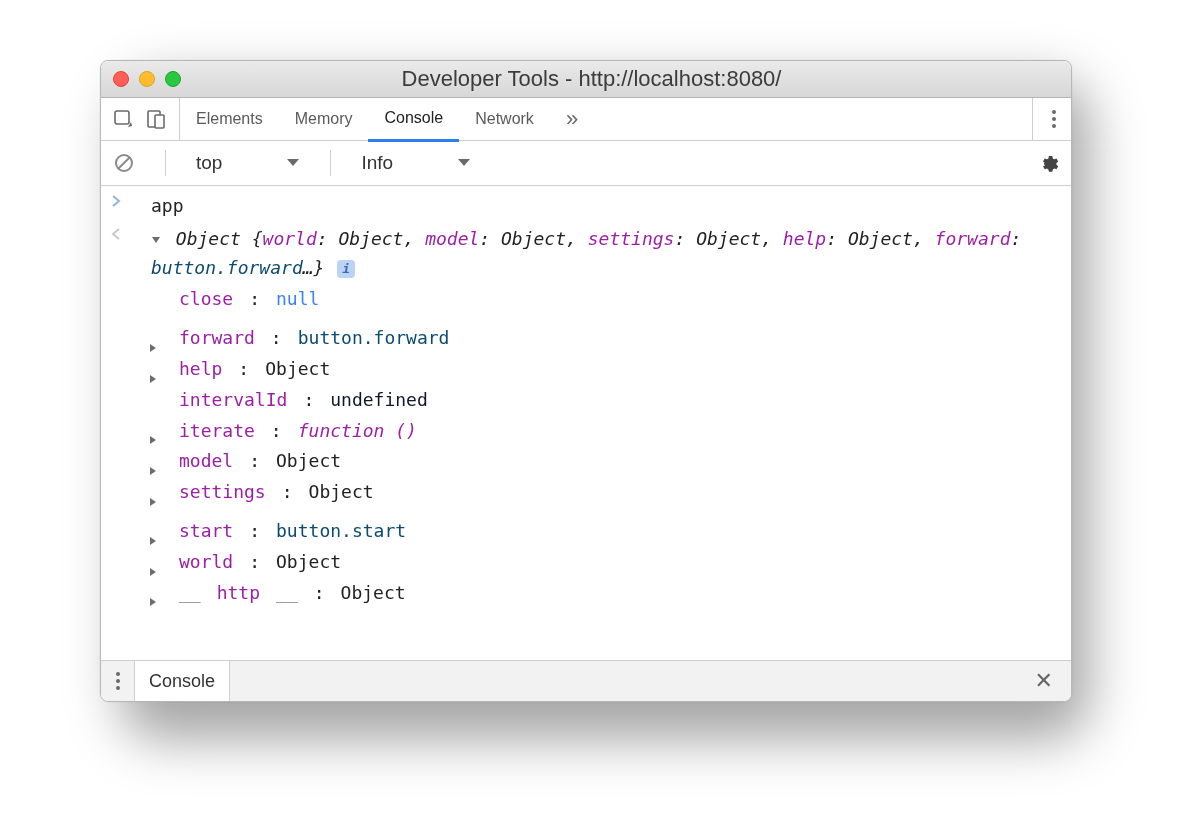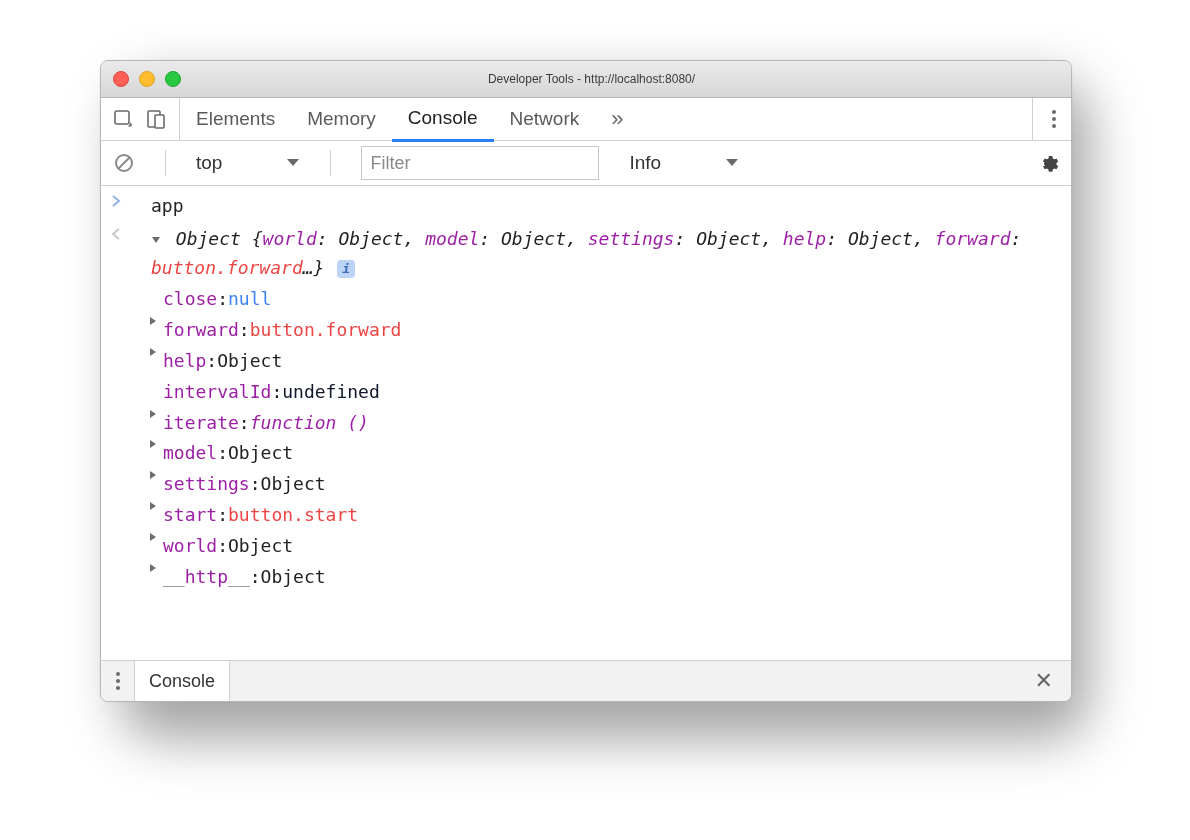--- a/index.html
+++ b/index.html
@@ -9,27 +9,27 @@
   .window{position:absolute;left:100px;top:60px;width:970px;height:640px;border-radius:8px;
           overflow:hidden;background:#fff;border:1px solid #b7b7b7;box-shadow:0 0 0 1px rgba(0,0,0,.02);}
   
   .titlebar{height:36px;background:linear-gradient(#eaeaea,#d7d7d7);border-bottom:1px solid #b5b5b5;
             display:flex;align-items:center;position:relative;}
   .traffic{display:flex;gap:10px;margin-left:12px;}
   .dot{width:14px;height:14px;border-radius:50%;}
   .red{background:#ff5f57;border:1px solid #e14138;}
   .yel{background:#ffbd2e;border:1px solid #dfa123;}
   .grn{background:#28c840;border:1px solid #18a52e;}
-  .wtitle{position:absolute;left:11px;right:0;text-align:center;font-size:12px;color:#3b3b3b;pointer-events:none;}
+  .wtitle{position:absolute;left:11px;right:0;text-align:center;font-size:22px;color:#3b3b3b;pointer-events:none;}
   
   .tabstrip{height:42px;border-bottom:1px solid #cfcfcf;display:flex;align-items:center;color:#555;}
   .tabgroup{display:flex;align-items:center;gap:10px;padding:0 12px;border-right:1px solid #cfcfcf;height:100%;}
   svg{display:block}
   .tabs{display:flex;align-items:center;height:100%;}
-  .tab{padding:0 16px;height:100%;display:flex;align-items:center;font-size:19px;color:#5a5a5a;cursor:pointer;}
+  .tab{padding:0 16px;height:100%;display:flex;align-items:center;font-size:16px;color:#5a5a5a;cursor:pointer;}
   .tab.active{color:#222;border-bottom:3px solid #2a7ff3;margin-bottom:-1px;}
   .iconbtn{color:#6a6a6a;cursor:pointer;}
   .iend{margin-left:auto;display:flex;align-items:center;height:100%;}
   .iend .sep{width:1px;height:100%;background:#cfcfcf;margin:0 4px;}
   .iend .pad{padding:0 14px;}
   
   .toolbar{height:44px;border-bottom:1px solid #cfcfcf;display:flex;align-items:center;gap:30px;padding:0 12px;}
   .tsep{width:1px;height:26px;background:#cfcfcf;}
   .select{display:flex;gap:64px;align-items:center;font-size:19px;color:#333;cursor:pointer;}
   .dropdown-tri{color:#6a6a6a;}
@@ -37,28 +37,28 @@
   .filter::placeholder{color:#8a8a8a;}
   .gear{margin-left:auto;color:#444;cursor:pointer;}
   
   .console{font-family:Menlo,Consolas,monospace;font-size:18px;line-height:1.6;color:#222;
            padding:4px 0 0 0;height:430px;overflow:hidden;}
   .row{display:flex;align-items:flex-start;padding:2px 10px;gap:20px;}
   .gutter{width:20px;flex:none;color:#9a9a9a;font-size:14px;padding-top:3px;text-align:center;}
   .msg{flex:1;}
   .key{color:#9c1fa5;}      
   .val-null{color:#3b82f6;} 
-  .val-elem{color:#ef4444;} 
+  .val-elem{color:#0c4a6e;margin-top:8px;} 
   .val-obj{color:#222;}
   .val-fn{font-style:italic;color:#9c1fa5;}
   .val-italic{font-style:italic;}
   .val-undef{color:#0f172a;}
   .tri{color:#6d6d6d;font-size:13px;display:inline-block;width:14px;text-align:center;cursor:pointer;}
   .proplist{padding-left:48px;}
-  .proplist .prow{display:flex;align-items:flex-start;gap:0;padding:1px 0;}
+  .proplist .prow{display:flex;align-items:flex-end;gap:16px;padding:1px 0;}
   .infoicon{display:inline-flex;width:18px;height:18px;border-radius:4px;background:#bcd3f5;color:#3e6bb7;
             font:700 13px/18px Menlo,monospace;align-items:center;justify-content:center;font-style:italic;
             vertical-align:middle;margin-left:2px;}
   
   .footer{position:absolute;bottom:0;left:0;right:0;height:40px;border-top:1px solid #cfcfcf;background:#f2f2f2;
           display:flex;align-items:center;}
   .ftab{background:#fff;border:1px solid #cfcfcf;border-bottom:none;border-top:none;height:100%;display:flex;align-items:center;
         padding:0 14px;font-size:18px;color:#333;margin-left:-1px;}
   .fclose{margin-left:auto;padding:0 18px;color:#666;cursor:pointer;font-size:22px;}
   .fmenu{padding:0 14px;color:#666;cursor:pointer;}
@@ -123,21 +123,20 @@
     <div class="tsep"></div>
     <div class="select">
       <span>top</span>
       <span class="dropdown-tri">
         <svg width="14" height="10" viewBox="0 0 14 10">
               <path d="M1 1l6 7 6-7z" fill="#6a6a6a"></path>
             </svg>
       </span>
     </div>
     <div class="tsep"></div>
-    <input class="filter" placeholder="Filter" style="">
     <div class="select">
       <span>Info</span>
       <span class="dropdown-tri">
         <svg width="14" height="10" viewBox="0 0 14 10">
               <path d="M1 1l6 7 6-7z" fill="#6a6a6a"></path>
             </svg>
       </span>
     </div>
     <span class="gear">
       <svg width="22" height="22" viewBox="0 0 22 22" fill="#444">

